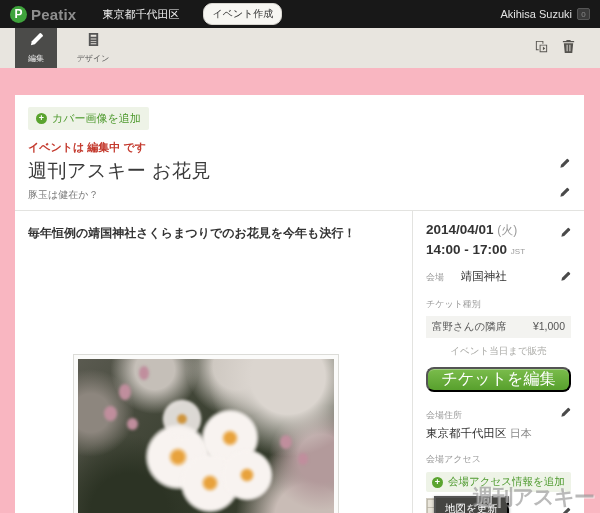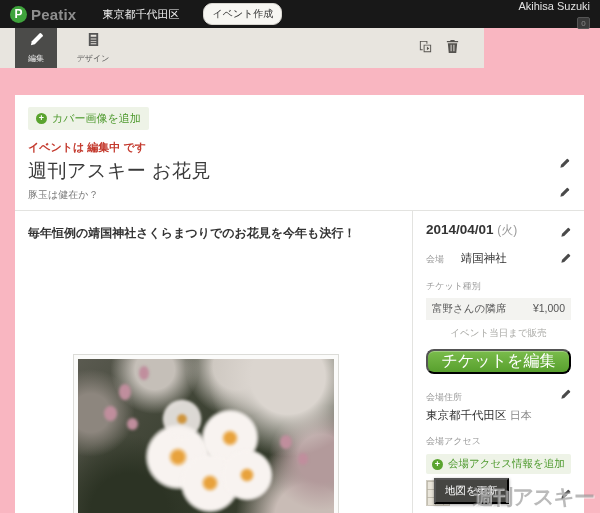--- a/index.html
+++ b/index.html
@@ -10,27 +10,27 @@
   
   .topbar { position:absolute; left:0; top:0; width:600px; height:28px; background:#181818;
             display:flex; align-items:center; padding:0 10px; }
   .logo { display:flex; align-items:center; gap:4px; }
   .logo-mark { width:17px; height:17px; border-radius:50%; background:#3fa33c; color:#fff;
                font-weight:bold; font-size:12px; line-height:17px; text-align:center; }
   .logo-text { color:#8f8f8f; font-weight:bold; font-size:15px; letter-spacing:.2px; }
   .nav-myevents { color:#f2f2f2; font-size:11px; margin-left:26px; }
   .btn-create { background:#f7f6f2; color:#333; font-size:10px; padding:3px 8px; margin-left:24px;
                 border:1px solid #d8d6d0; border-radius:9px; }
-  .topbar-right { margin-left:auto; display:flex; align-items:flex-end; gap:5px;flex-direction:column; }
+  .topbar-right { margin-left:auto; display:flex; align-items:flex-end; gap:5px; }
   .user-name { color:#e3e3e3; font-size:11px; }
   .user-badge { background:#3a3a3a; border:1px solid #565656; color:#8a8a8a; font-size:8px;
                 width:13px; height:12px; line-height:11px; text-align:center; border-radius:2px; }
 
   
-  .toolbar { position:absolute; left:0; top:28px; width:484px; height:40px; background:#e8e5df;
+  .toolbar { position:absolute; left:0; top:28px; width:600px; height:40px; background:#e8e5df;
              display:flex; align-items:stretch; }
   .tab { width:42px; display:flex; flex-direction:column; align-items:center; justify-content:center;
          gap:2px; color:#555; }
   .tab .tab-label { font-size:8px; }
   .tab svg { width:15px; height:15px; fill:#555; }
   .tab.active { background:#4b4b49; color:#eee; margin-left:15px; }
   .tab.active svg { fill:#fff; }
   .toolbar-right { margin-left:auto; display:flex; align-items:center; gap:12px; padding-right:24px; }
   .toolbar-right svg { width:15px; height:15px; fill:#55534f; }
 
@@ -210,20 +210,24 @@
 
       </div>
 
       <div class="col-right">
 
         <div class="sb-row">
           <div class="date-line">
             <span>2014/04/01</span>
             <span class="date-dow">(火)</span>
           </div>
+          <div class="time-line">
+            <span>14:00 - 17:00</span>
+            <span class="tz">JST</span>
+          </div>
           <span class="sb-pencil"><svg class="pencil" viewBox="0 0 16 16">
                 <path d="M2 14l1-4.2L11.4 1.4a1 1 0 0 1 1.4 0l1.8 1.8a1 1 0 0 1 0 1.4L6.2 13 2 14z"></path>
               </svg></span>
         </div>
 
         <div class="sb-row venue-row">
           <span class="label-sm">会場</span>
           <span class="venue-name">靖国神社</span>
           <span class="sb-pencil"><svg class="pencil" viewBox="0 0 16 16">
                 <path d="M2 14l1-4.2L11.4 1.4a1 1 0 0 1 1.4 0l1.8 1.8a1 1 0 0 1 0 1.4L6.2 13 2 14z"></path>

